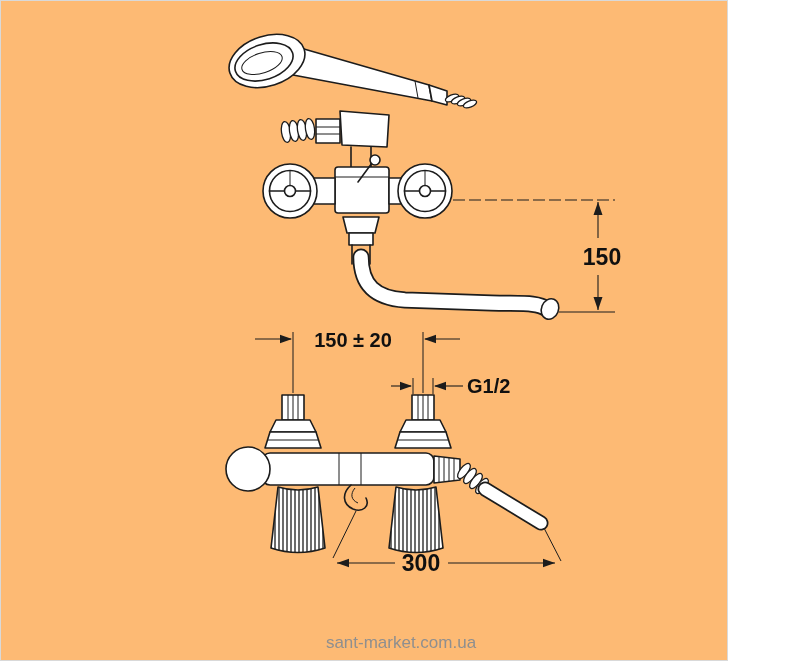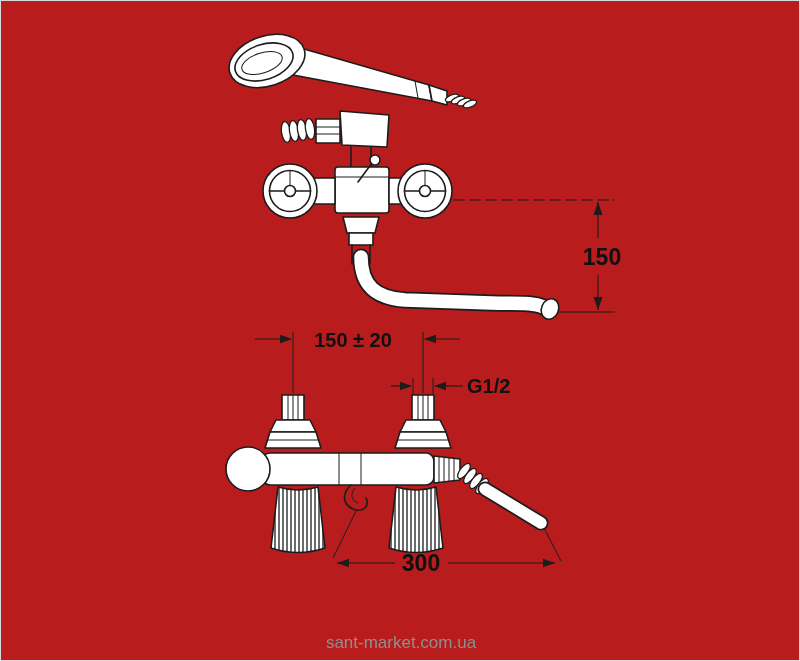--- a/index.html
+++ b/index.html
@@ -1,19 +1,19 @@
 <!DOCTYPE html>
 <html><head>
 <meta charset="utf-8">
 <style>
   html,body{margin:0;padding:0;background:#ffffff;}
   .canvas{
     position:relative;
-    width:800px;height:661px;
-    background:#b91c1c;
+    width:728px;height:661px;
+    background:#fdba74;
     border:1px solid #d9d9d9;
     box-sizing:border-box;
     font-family:"Liberation Sans",sans-serif;
     overflow:hidden;
   }
   svg{display:block;}
   .ln   {fill:none;stroke:#1c1c1c;stroke-width:1.6;stroke-linecap:round;stroke-linejoin:round;}
   .lnf  {fill:#ffffff;stroke:#1c1c1c;stroke-width:1.6;stroke-linejoin:round;}
   .thin {fill:none;stroke:#1c1c1c;stroke-width:1;}
   .dim  {fill:none;stroke:#1c1c1c;stroke-width:1.1;}

